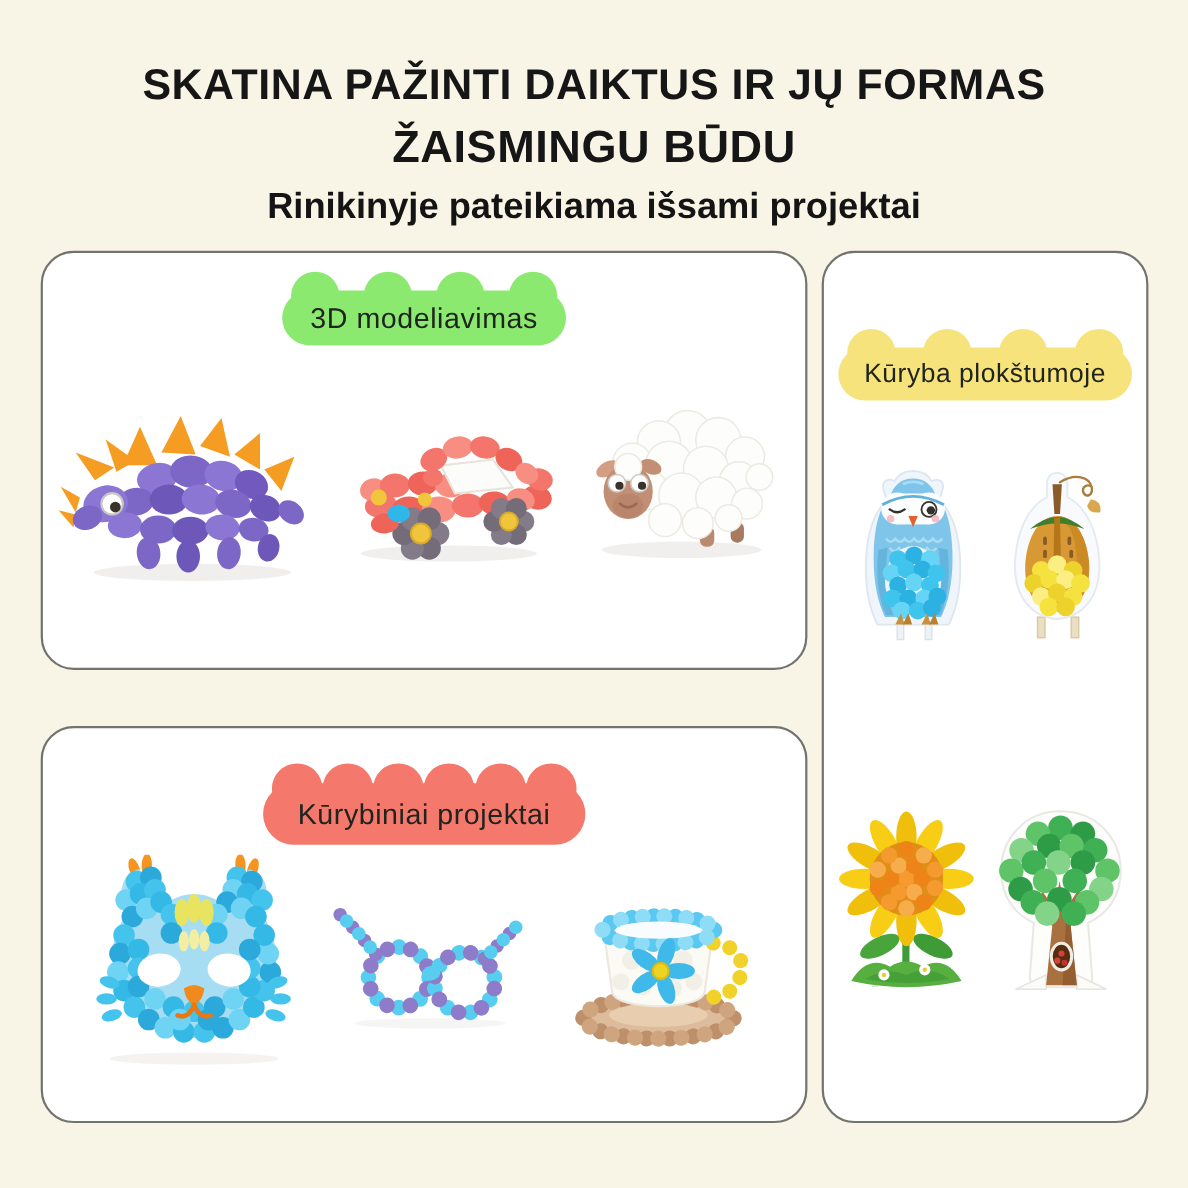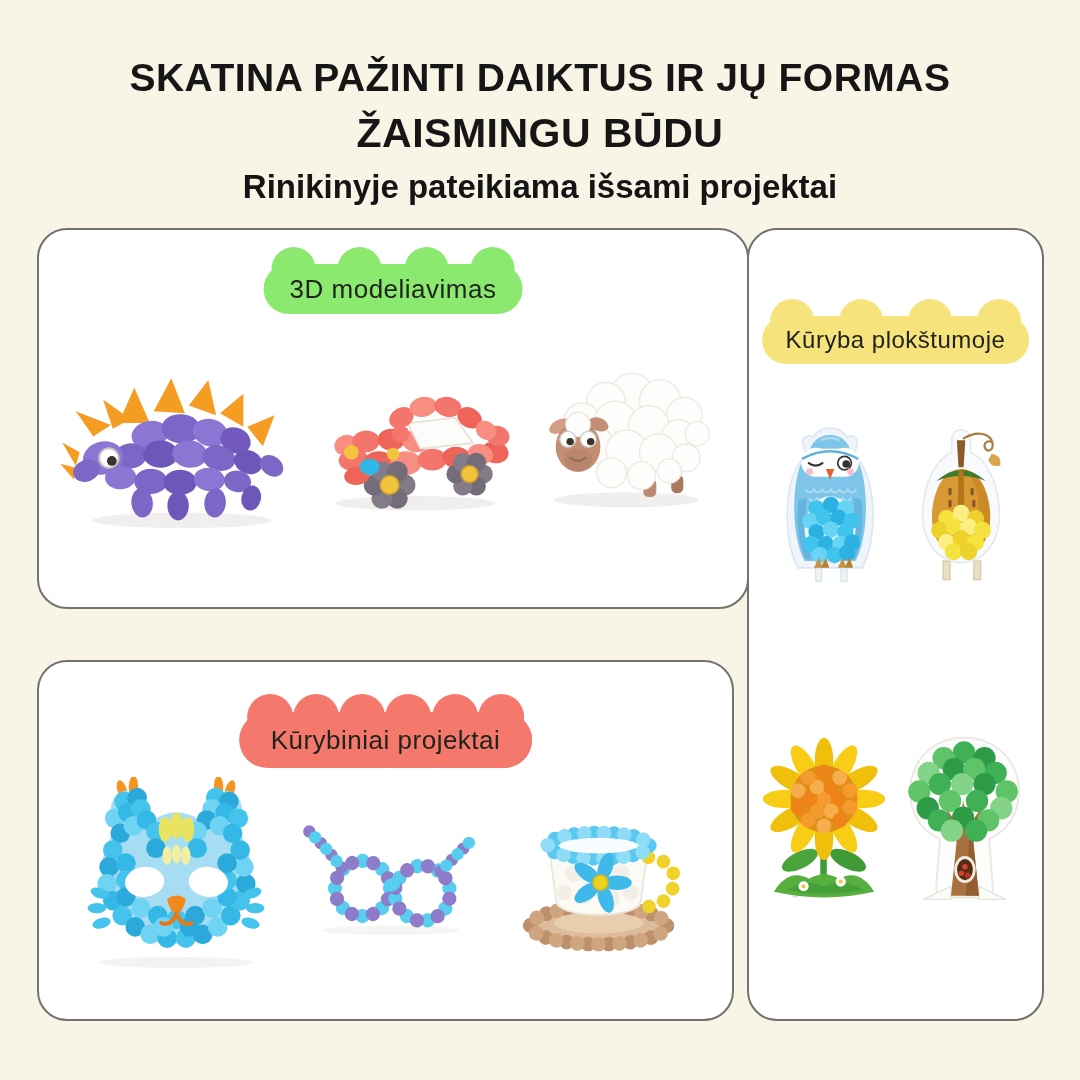--- a/index.html
+++ b/index.html
@@ -7,21 +7,21 @@
   .stage{position:absolute;inset:0;width:1080px;height:1080px;background:#F8F5E7;overflow:hidden;}
 
   
   .title-line{position:absolute;width:100%;text-align:center;font-weight:700;color:#161616;letter-spacing:.5px;}
   .t1{top:56px;font-size:39px;}
   .t2{top:110px;font-size:41px;}
   .subtitle{position:absolute;top:168px;width:100%;text-align:center;font-weight:700;font-size:33px;color:#141414;}
 
   
   .card{position:absolute;background:#FFFFFF;border:2px solid #73736E;border-radius:30px;}
-  .card-modeling{left:37px;top:228px;width:693px;height:377px;padding-left:15px;}
+  .card-modeling{left:37px;top:228px;width:693px;height:377px;}
   .card-projects{left:37px;top:660px;width:693px;height:357px;}
   .card-flat{left:747px;top:228px;width:293px;height:789px;}
 
   
   .badge{position:absolute;left:50%;transform:translateX(-50%);background:var(--badge-color,#ddd);
          border-radius:28px;display:flex;align-items:center;justify-content:center;white-space:nowrap;}
   .badge .bumps{position:absolute;left:8px;right:8px;top:-17px;height:44px;display:flex;justify-content:space-between;}
   .badge .bumps i{width:44px;height:44px;border-radius:50%;background:var(--badge-color,#ddd);}
   .badge .badge-label{position:relative;z-index:1;font-size:26px;color:#20241E;letter-spacing:.5px;}
   .badge-modeling{top:34px;height:50px;padding:0 26px;}

